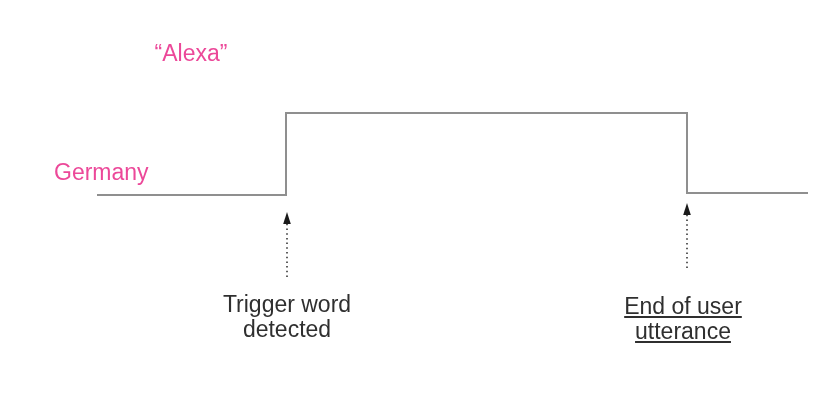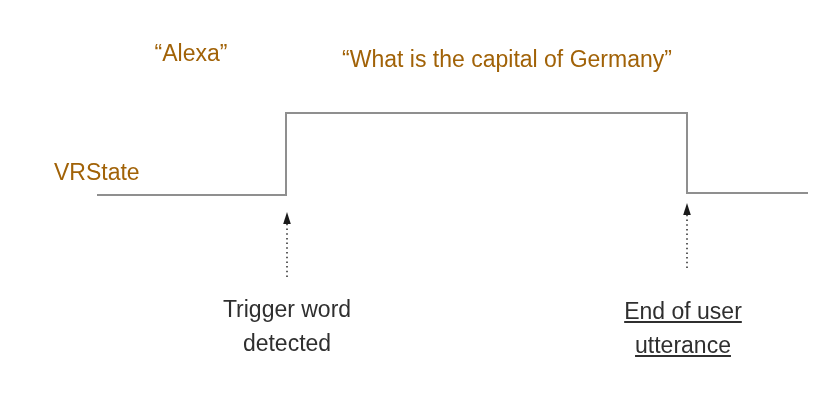--- a/index.html
+++ b/index.html
@@ -9,48 +9,47 @@
     height: 415px;
     background: #ffffff;
     overflow: hidden;
     font-family: "Liberation Sans", sans-serif;
     color: #2f2f2f;
   }
   .lbl {
     position: absolute;
     font-size: 23px;
     line-height: 26px;
-    color: #a16207;
+    color: #ec4899;
     white-space: nowrap;
   }
   .centered { text-align: center; }
   .annotation {
     position: absolute;
     font-size: 23px;
-    line-height: 34px;
+    line-height: 25px;
     color: #2f2f2f;
     text-align: center;
     white-space: pre-line;
   }
   #diagram-svg {
     position: absolute;
     left: 0; top: 0;
     width: 836px; height: 415px;
   }
 </style>
 </head>
 <body>
 
 <div id="stage">
 
   <div class="lbl centered" style="left:96px; top:40px; width:190px;">“Alexa”</div>
 
-  <div class="lbl centered" style="left:322px; top:46px; width:370px;">“What is the capital of Germany”</div>
 
-  <div class="lbl" style="left:54px; top:159px;">VRState</div>
+  <div class="lbl" style="left:54px; top:159px;">Germany</div>
 
   <svg id="diagram-svg" viewBox="0 0 836 415">
 
     <polyline points="97,195 286,195 286,113 687,113 687,193 808,193" fill="none" stroke="#8f8f8f" stroke-width="2"></polyline>
 
     <line x1="287" y1="277" x2="287" y2="224" stroke="#2a2a2a" stroke-width="1.5" stroke-dasharray="1.5,3.2"></line>
     <polygon points="287,212 283.2,224 290.8,224" fill="#1a1a1a"></polygon>
 
     <line x1="687" y1="268" x2="687" y2="215" stroke="#2a2a2a" stroke-width="1.5" stroke-dasharray="1.5,3.2"></line>
     <polygon points="687,203 683.2,215 690.8,215" fill="#1a1a1a"></polygon>

